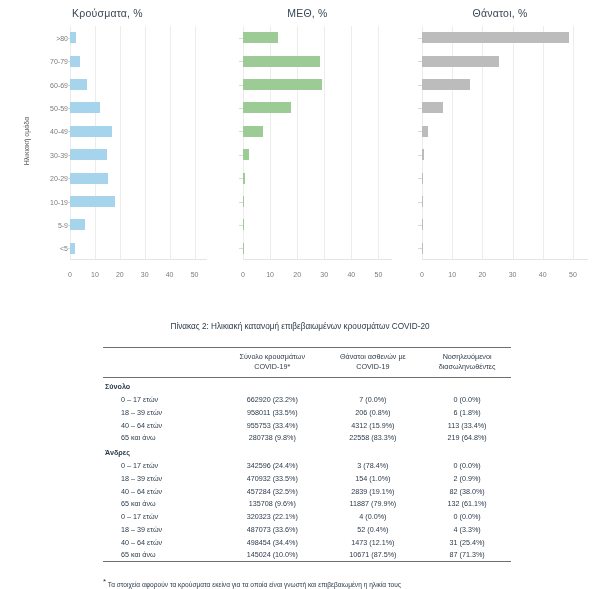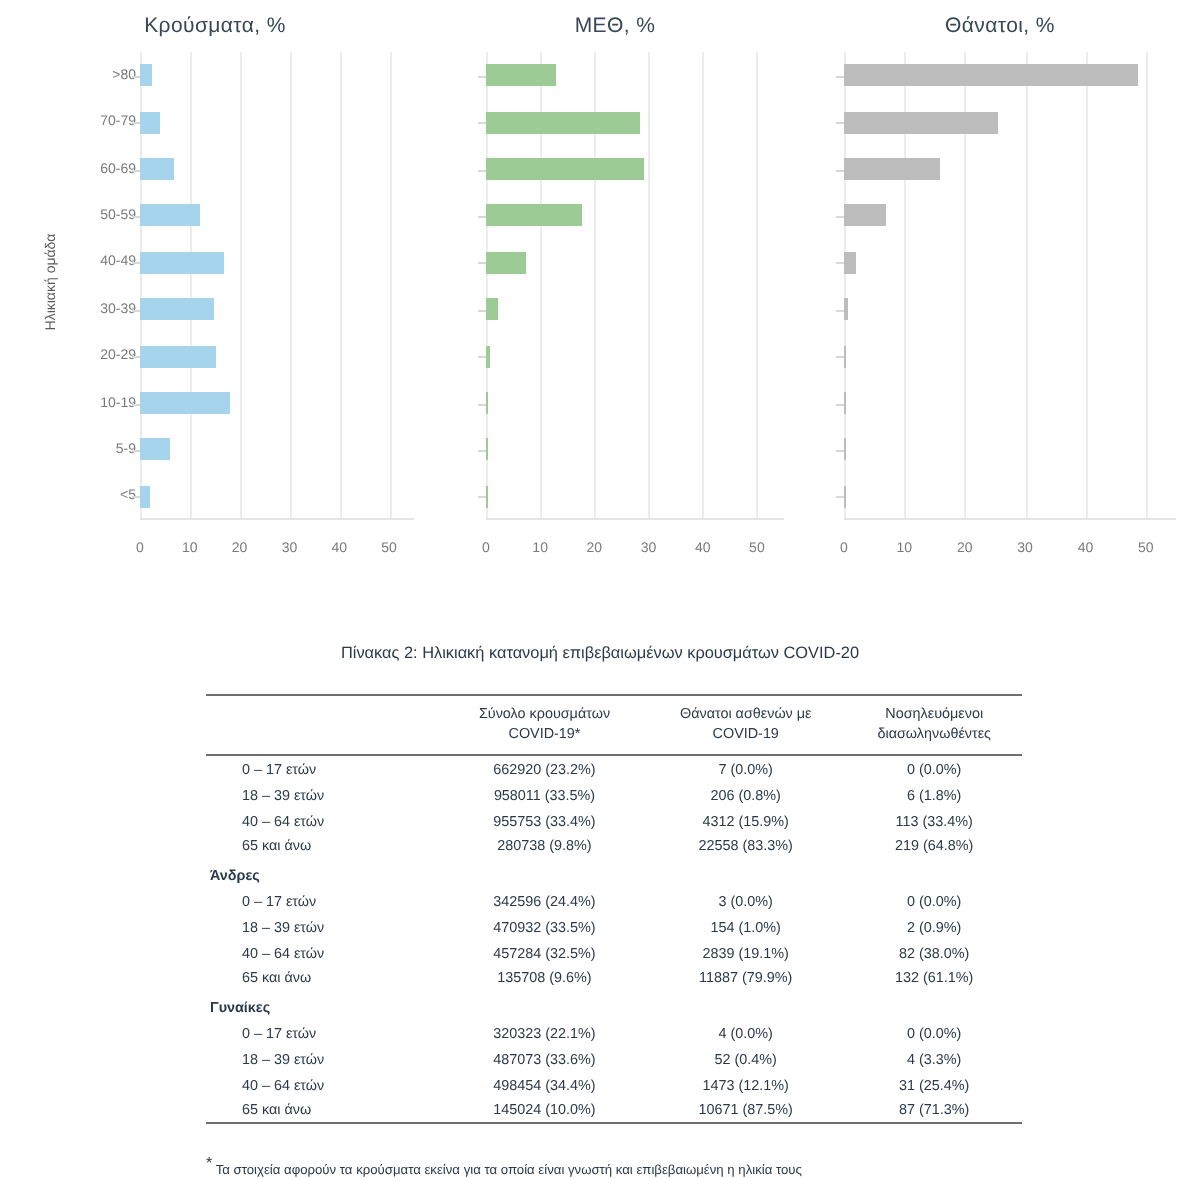--- a/index.html
+++ b/index.html
@@ -228,20 +228,23 @@
             <span>Θάνατοι ασθενών με</span><br>
             <span>COVID-19</span>
           </th>
           <th>
             <span>Νοσηλευόμενοι</span><br>
             <span>διασωληνωθέντες</span>
           </th>
         </tr>
       </thead>
       <tbody id="tbody">
+          <tr class="group">
+            <td class="lbl" colspan="4">Σύνολο</td>
+          </tr>
           <tr>
             <td class="indent lbl">0 – 17 ετών</td>
             <td>662920 (23.2%)</td>
             <td>7 (0.0%)</td>
             <td>0 (0.0%)</td>
           </tr>
           <tr>
             <td class="indent lbl">18 – 39 ετών</td>
             <td>958011 (33.5%)</td>
             <td>206 (0.8%)</td>
@@ -258,43 +261,40 @@
             <td>280738 (9.8%)</td>
             <td>22558 (83.3%)</td>
             <td>219 (64.8%)</td>
           </tr>
           <tr class="group">
             <td class="lbl" colspan="4">Άνδρες</td>
           </tr>
           <tr>
             <td class="indent lbl">0 – 17 ετών</td>
             <td>342596 (24.4%)</td>
-            <td>3 (0.0%)</td>
+            <td>3 (78.4%)</td>
             <td>0 (0.0%)</td>
           </tr>
           <tr>
             <td class="indent lbl">18 – 39 ετών</td>
             <td>470932 (33.5%)</td>
             <td>154 (1.0%)</td>
             <td>2 (0.9%)</td>
           </tr>
           <tr>
             <td class="indent lbl">40 – 64 ετών</td>
             <td>457284 (32.5%)</td>
             <td>2839 (19.1%)</td>
             <td>82 (38.0%)</td>
           </tr>
           <tr>
             <td class="indent lbl">65 και άνω</td>
             <td>135708 (9.6%)</td>
             <td>11887 (79.9%)</td>
             <td>132 (61.1%)</td>
-          </tr>
-          <tr class="group">
-            <td class="lbl" colspan="4">Γυναίκες</td>
           </tr>
           <tr>
             <td class="indent lbl">0 – 17 ετών</td>
             <td>320323 (22.1%)</td>
             <td>4 (0.0%)</td>
             <td>0 (0.0%)</td>
           </tr>
           <tr>
             <td class="indent lbl">18 – 39 ετών</td>
             <td>487073 (33.6%)</td>

